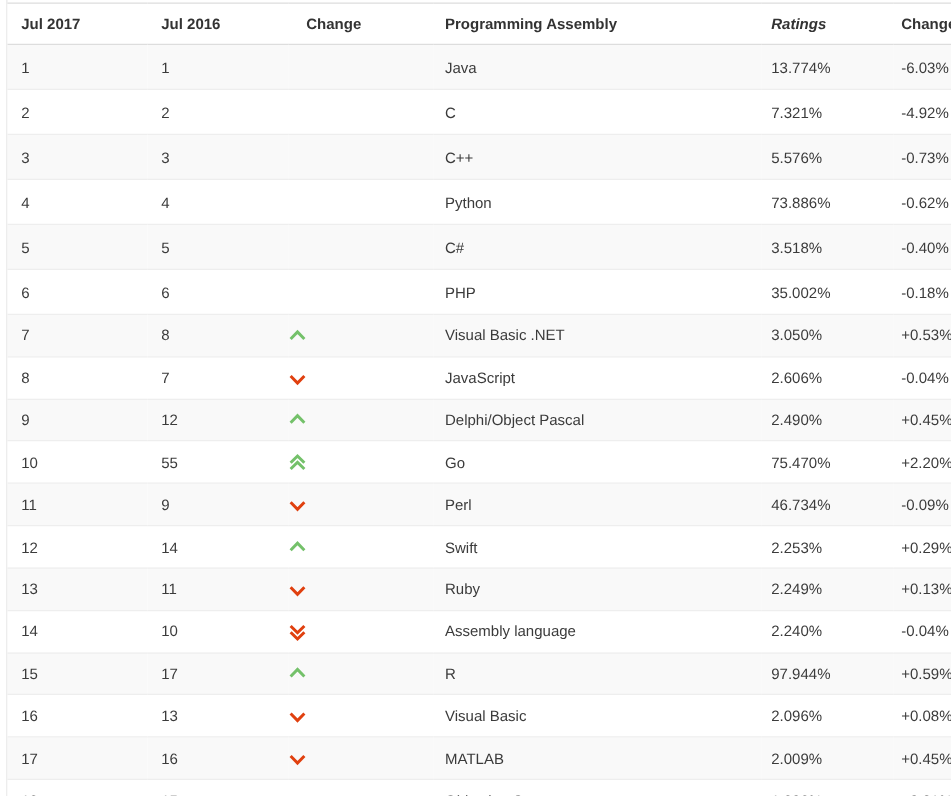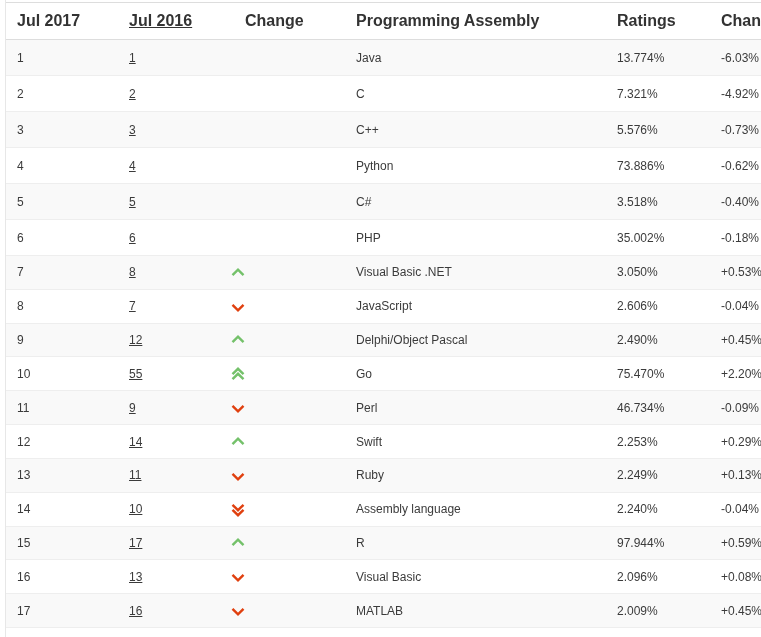--- a/index.html
+++ b/index.html
@@ -42,21 +42,21 @@
   }
 
   table.ranking {
     width: 740px;
     border-collapse: collapse;
     table-layout: fixed;
     font-size: 12px;
   }
 
   table.ranking thead th {
-    font-size: 16px;
+    font-size: 12px;
     font-weight: bold;
     color: #333333;
     text-align: left;
     padding: 9px 0 9px 0;
     border-top: 1px solid #dddddd;
     border-bottom: 1px solid #dddddd;
     background: #ffffff;
     vertical-align: middle;
     white-space: nowrap;
   }
@@ -75,31 +75,31 @@
 
   table.ranking tbody tr:nth-child(odd) td {
     background: #f9f9f9;
   }
   table.ranking tbody tr:nth-child(even) td {
     background: #ffffff;
   }
 
   
   .col-rank-now   { width: 101px; padding-left: 11px !important; }
-  .col-rank-prev  { width: 102px; padding-left: 11px !important; text-decoration: underline; }
+  .col-rank-prev  { width: 102px; padding-left: 11px !important; }
   .col-change-ico { width: 102px; }
   .col-lang       { width: 253px; padding-left: 9px !important; }
   .col-ratings    { width: 98px;  padding-left: 8px !important; }
   .col-delta      { width: 84px;  padding-left: 6px !important; }
 
   thead .col-rank-now   { padding-left: 11px !important; }
   thead .col-rank-prev  { padding-left: 11px !important; }
   thead .col-change-ico { padding-left: 14px !important; }
   thead .col-lang       { padding-left: 9px !important; }
-  thead .col-ratings    { padding-left: 8px !important; }
+  thead .col-ratings    { padding-left: 8px !important; font-style: italic; }
   thead .col-delta      { padding-left: 6px !important; }
 
   
   .chevron-cell {
     text-align: center;
     padding-left: 0 !important;
   }
   .chev {
     display: inline-block;
     width: 14px;

